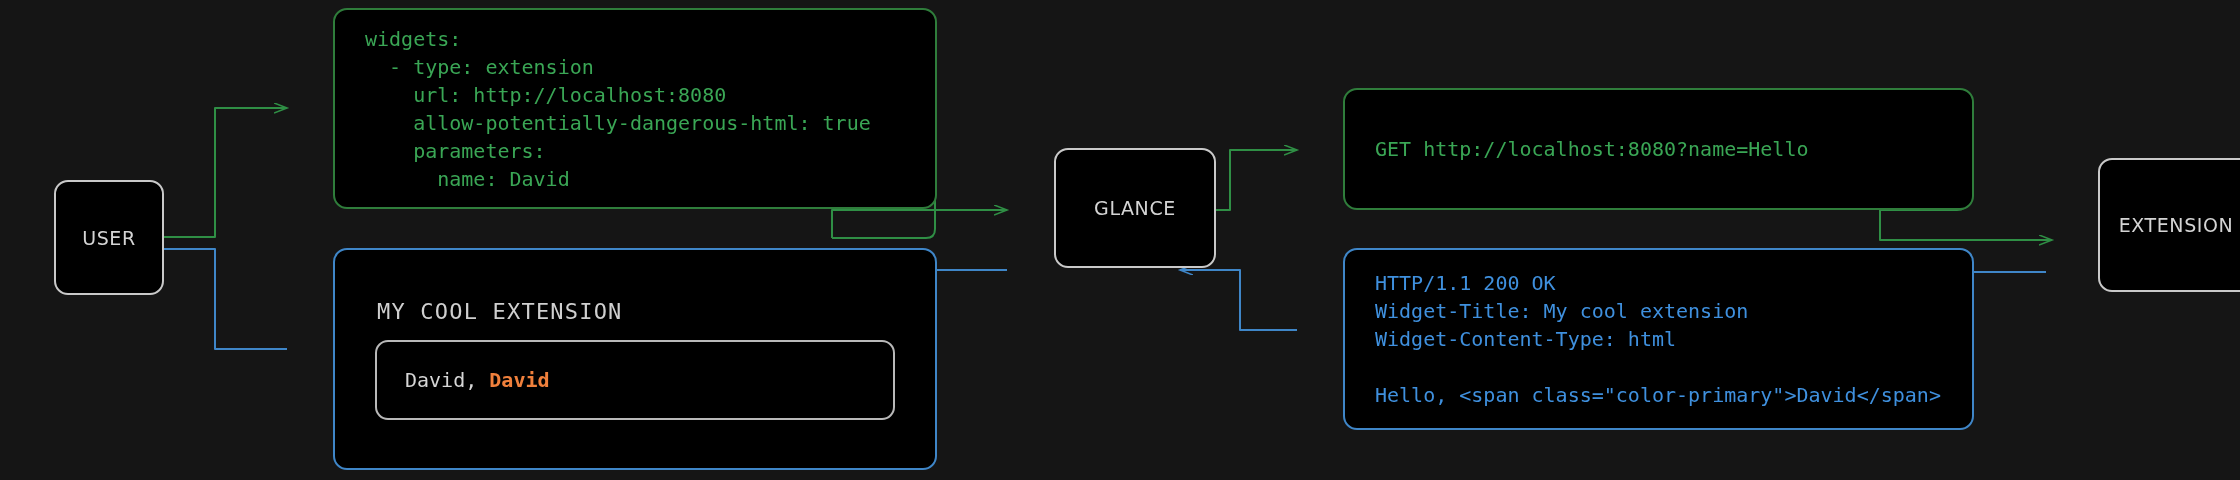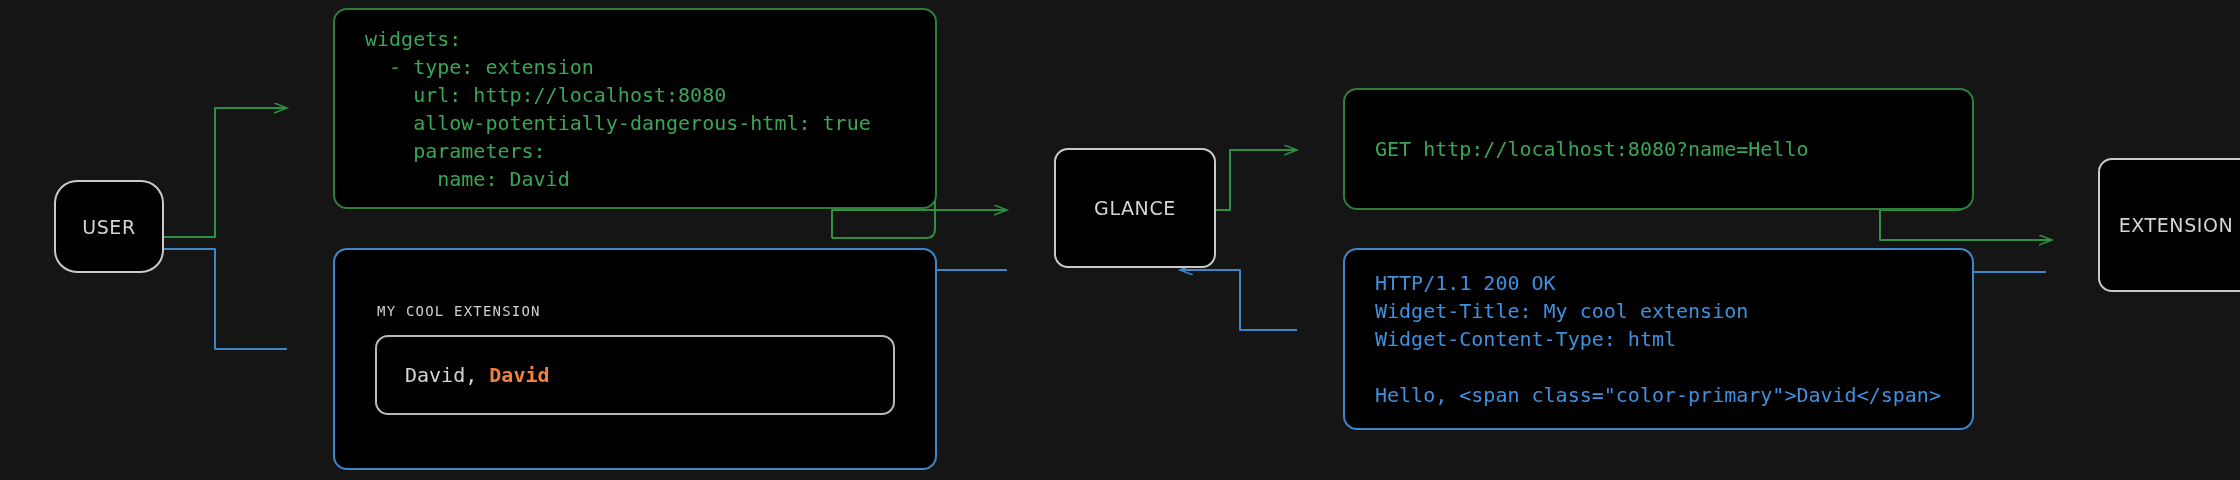--- a/index.html
+++ b/index.html
@@ -67,21 +67,21 @@
     line-height: 28px;
     white-space: pre;
     margin: 0;
   }
   .code.green { color: #3aa655; }
   .code.blue  { color: #3f90de; }
 
   
   .widget-title {
     font-family: "DejaVu Sans Mono", "Liberation Mono", monospace;
-    font-size: 14px;
+    font-size: 22px;
     letter-spacing: 1.2px;
     color: #cfcfcf;
     margin: 0 0 16px 2px;
   }
   .widget-card {
     border: 2px solid #b9b9b9;
     border-radius: 13px;
     padding: 26px 28px;
     box-sizing: border-box;
   }
@@ -123,21 +123,21 @@
       <path stroke="#3f86c8" d="M 2046 272 L 1966 272 L 1966 321 Q 1966 330 1957 330 L 1930 330"></path>
 
       <path stroke="#3f86c8" marker-end="url(#arrow-blue)" d="M 1297 330 L 1240 330 L 1240 270 L 1180 270"></path>
 
       <path stroke="#3f86c8" marker-end="url(#arrow-blue)" d="M 1007 270 L 935 270 L 935 340 Q 935 349 926 349 L 900 349"></path>
 
       <path stroke="#3f86c8" marker-end="url(#arrow-blue)" d="M 287 349 L 215 349 L 215 249 L 127 249"></path>
     </g>
   </svg>
 
-  <div class="node actor" style="left:10px; top:180px; width:110px; height:93px;border-radius:23px;">
+  <div class="node actor" style="left:10px; top:180px; width:110px; height:115px;">
     <span class="actor-label">USER</span>
   </div>
 
   <div class="node actor" style="left:1010px; top:148px; width:162px; height:120px;">
     <span class="actor-label">GLANCE</span>
   </div>
 
   <div class="node actor" style="left:2054px; top:158px; width:156px; height:134px;">
     <span class="actor-label">EXTENSION</span>
   </div>

